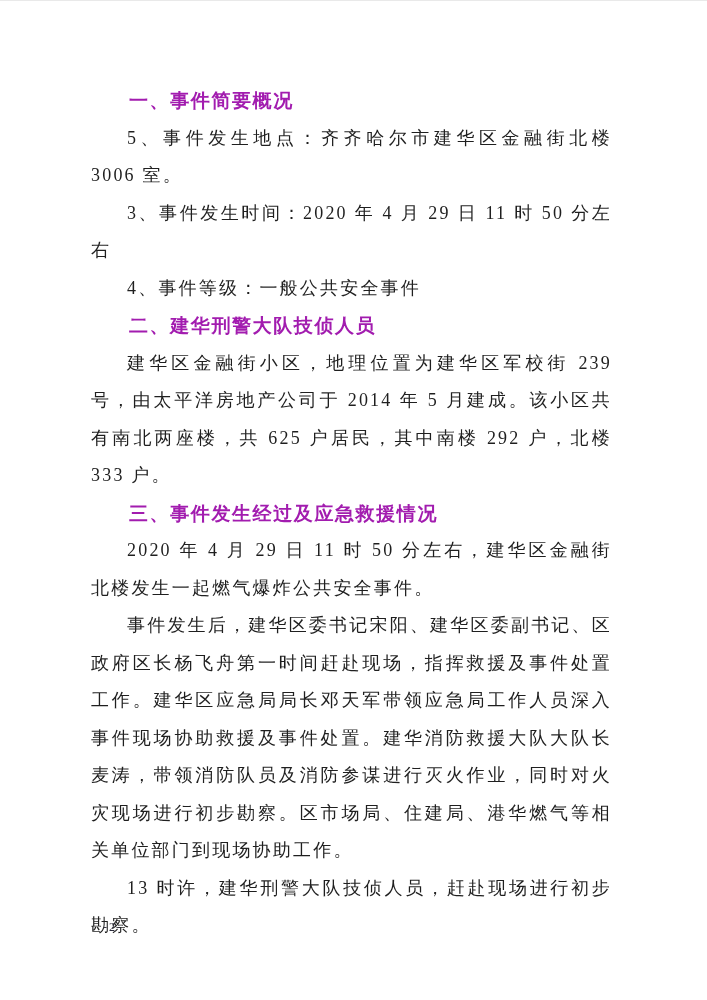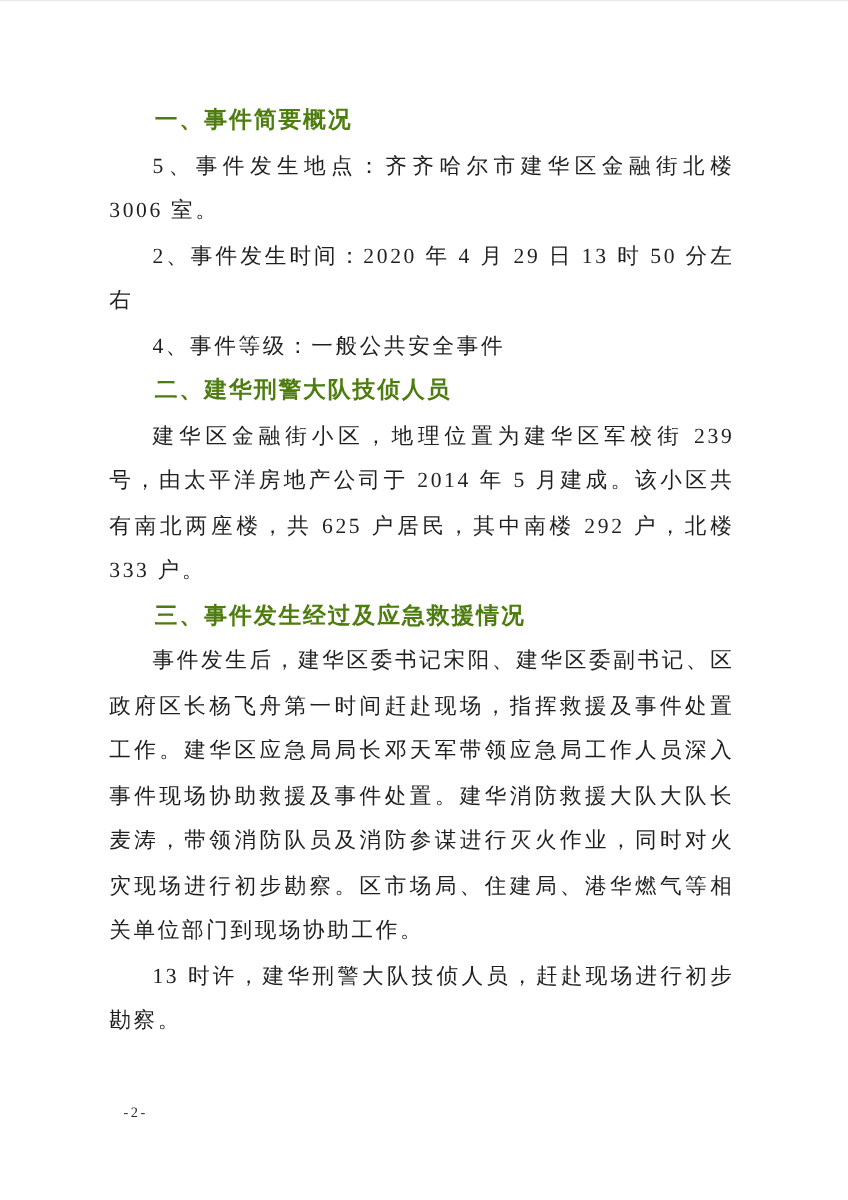--- a/index.html
+++ b/index.html
@@ -37,44 +37,45 @@
     color: #1f1f1f;
     text-align: justify;
     text-indent: 2em;
     font-family: "Liberation Serif", "DejaVu Serif", serif;
   }
   .heading {
     font-family: Liberation Serif, serif;
     font-weight: 700;
     font-size: 19px;
     letter-spacing: 1.6px;
-    color: #4d7c0f;
+    color: #a21caf;
   }
   .footer {
     position: absolute;
     left: 103px;
     top: 920px;
     font-size: 12px;
     letter-spacing: 2px;
     color: #2b2b3a;
     font-family: "Liberation Serif", "DejaVu Serif", serif;
   }
 </style>
 </head>
 <body>
 
 <div class="page">
   <div class="page-top-edge"></div>
 
   <main class="content">
     <p class="para heading">一、事件简要概况</p>
     <p class="para">5、事件发生地点：齐齐哈尔市建华区金融街北楼 3006 室。</p>
-    <p class="para">2、事件发生时间：2020 年 4 月 29 日 13 时 50 分左右</p>
+    <p class="para">3、事件发生时间：2020 年 4 月 29 日 11 时 50 分左右</p>
     <p class="para">4、事件等级：一般公共安全事件</p>
     <p class="para heading">二、建华刑警大队技侦人员</p>
     <p class="para">建华区金融街小区，地理位置为建华区军校街 239 号，由太平洋房地产公司于 2014 年 5 月建成。该小区共有南北两座楼，共 625 户居民，其中南楼 292 户，北楼 333 户。</p>
     <p class="para heading">三、事件发生经过及应急救援情况</p>
+    <p class="para">2020 年 4 月 29 日 11 时 50 分左右，建华区金融街北楼发生一起燃气爆炸公共安全事件。</p>
     <p class="para">事件发生后，建华区委书记宋阳、建华区委副书记、区政府区长杨飞舟第一时间赶赴现场，指挥救援及事件处置工作。建华区应急局局长邓天军带领应急局工作人员深入事件现场协助救援及事件处置。建华消防救援大队大队长麦涛，带领消防队员及消防参谋进行灭火作业，同时对火灾现场进行初步勘察。区市场局、住建局、港华燃气等相关单位部门到现场协助工作。</p>
     <p class="para">13 时许，建华刑警大队技侦人员，赶赴现场进行初步勘察。</p>
   </main>
 
   <div class="footer">-2-</div>
 </div>
 
 </body></html>

